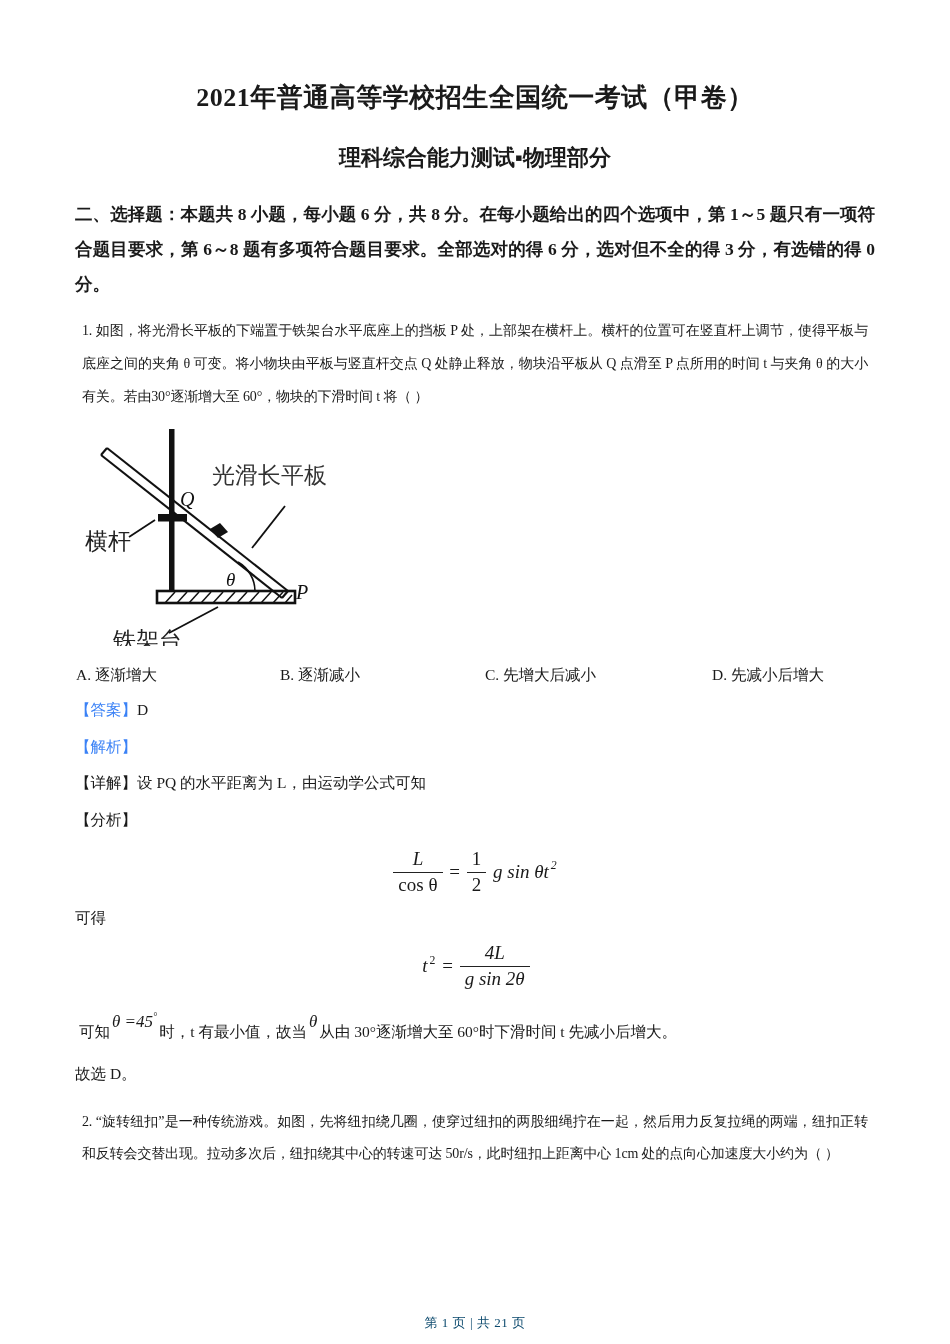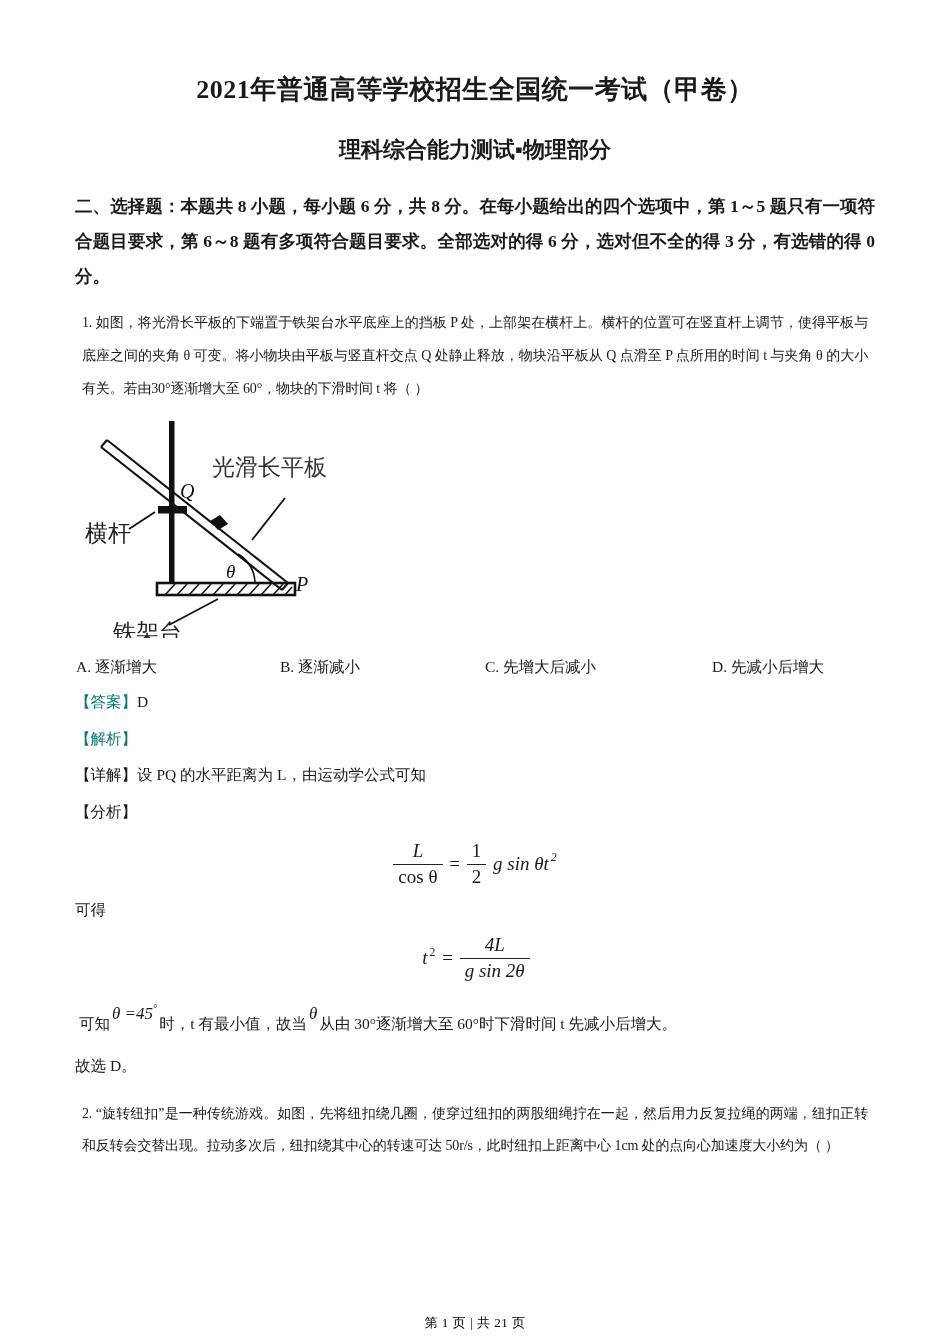--- a/index.html
+++ b/index.html
@@ -14,21 +14,21 @@
     position: relative;
     font-family: "Liberation Serif", "DejaVu Serif", serif;
     color: #1a1a1a;
     overflow: hidden;
   }
   .page {
     position: relative;
     width: 950px;
     height: 1344px;
     box-sizing: border-box;
-    padding: 0 75px;
+    padding: 8px 75px;
   }
   .doc-title {
     text-align: center;
     font-size: 26px;
     font-weight: bold;
     letter-spacing: 0.5px;
     margin: 0;
     padding-top: 72px;
     line-height: 1.35;
     white-space: nowrap;
@@ -60,21 +60,21 @@
     text-justify: inter-ideograph;
     letter-spacing: -0.15px;
   }
   .plain {
     font-size: 15.5px;
     line-height: 2.35;
     margin: 0;
     text-align: left;
   }
   .italic { font-style: italic; }
-  .blue { color: #0f766e; }
+  .blue { color: #3b82f6; }
   .options {
     position: relative;
     font-size: 15.5px;
     line-height: 2.2;
     padding-top: 12px;
     height: 34px;
   }
   .options span.opt {
     position: absolute;
     white-space: nowrap;
@@ -139,21 +139,21 @@
   }
   .deg { font-size: 0.62em; vertical-align: super; }
 
   .footer {
     position: absolute;
     left: 0;
     right: 0;
     bottom: 12px;
     text-align: center;
     font-size: 13px;
-    color: #000000;
+    color: #0c4a6e;
     letter-spacing: 0.5px;
   }
   .sep { padding: 0 4px; }
 </style>
 </head>
 <body>
 
 <div class="page">
 
   <h1 class="doc-title">2021年普通高等学校招生全国统一考试（甲卷）</h1>

